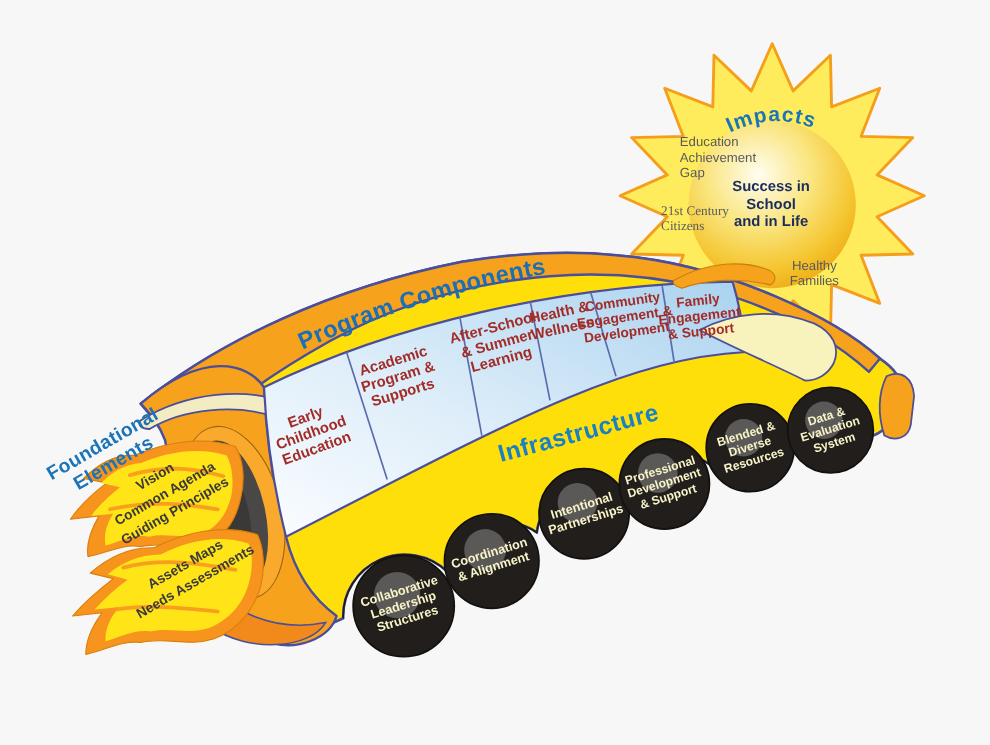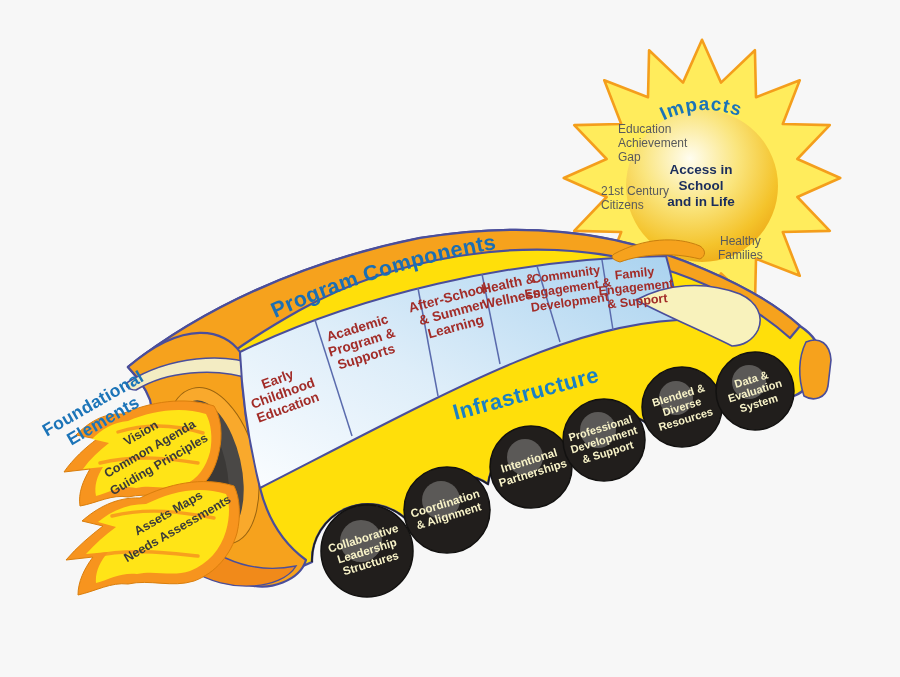--- a/index.html
+++ b/index.html
@@ -140,25 +140,25 @@
     <g>
       <circle cx="755" cy="391" r="39" fill="#211E1C" stroke="#121110" stroke-width="1.5"></circle>
       <circle cx="749" cy="382" r="17" fill="#5B5957"></circle>
     </g>
   </g>
 </svg>
 
 <div class="sun-lbl" style="left:618px;top:122px;">Education
 Achievement
 Gap</div>
-<div class="sun-lbl" style="left:601px;top:184px;">21st Century
+<div class="sun-lbl" style="left:601px;top:184px;font-family:Liberation Serif, serif;">21st Century
 Citizens</div>
 <div class="sun-lbl" style="left:718px;top:234px;text-align:center;">Healthy
 Families</div>
-<div class="lbl success" style="left:701px;top:186px;">Access in
+<div class="lbl success" style="left:701px;top:186px;">Success in
 School
 and in Life</div>
 
 <div class="lbl blue-title foundational" style="left:98px;top:412px;--rot:-30deg;">Foundational
 Elements</div>
 <div class="lbl flame-lbl" style="left:150px;top:449px;--rot:-30deg;">Vision
 Common Agenda
 Guiding Principles</div>
 <div class="lbl flame-lbl" style="left:173px;top:521px;--rot:-30deg;">Assets Maps
 Needs Assessments</div>

